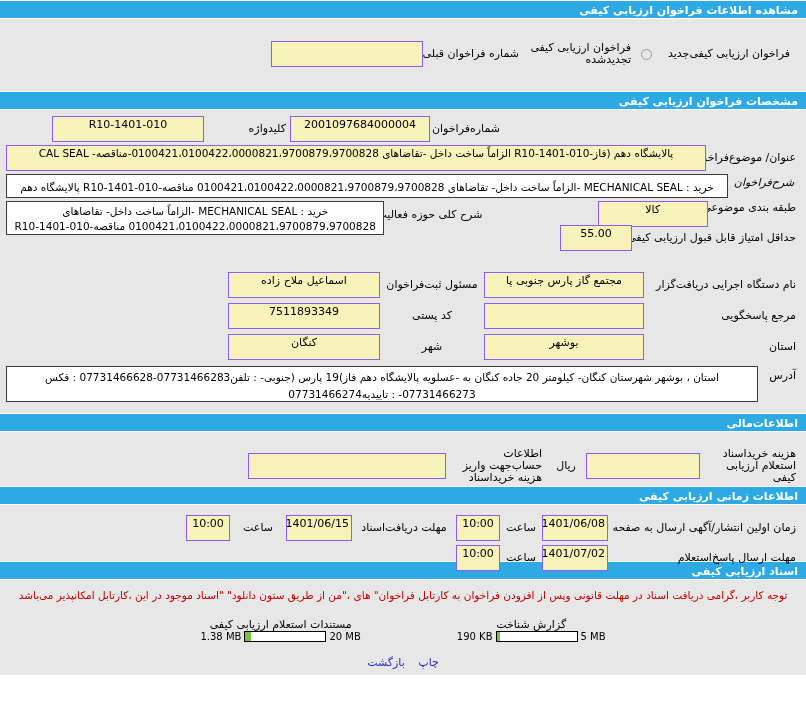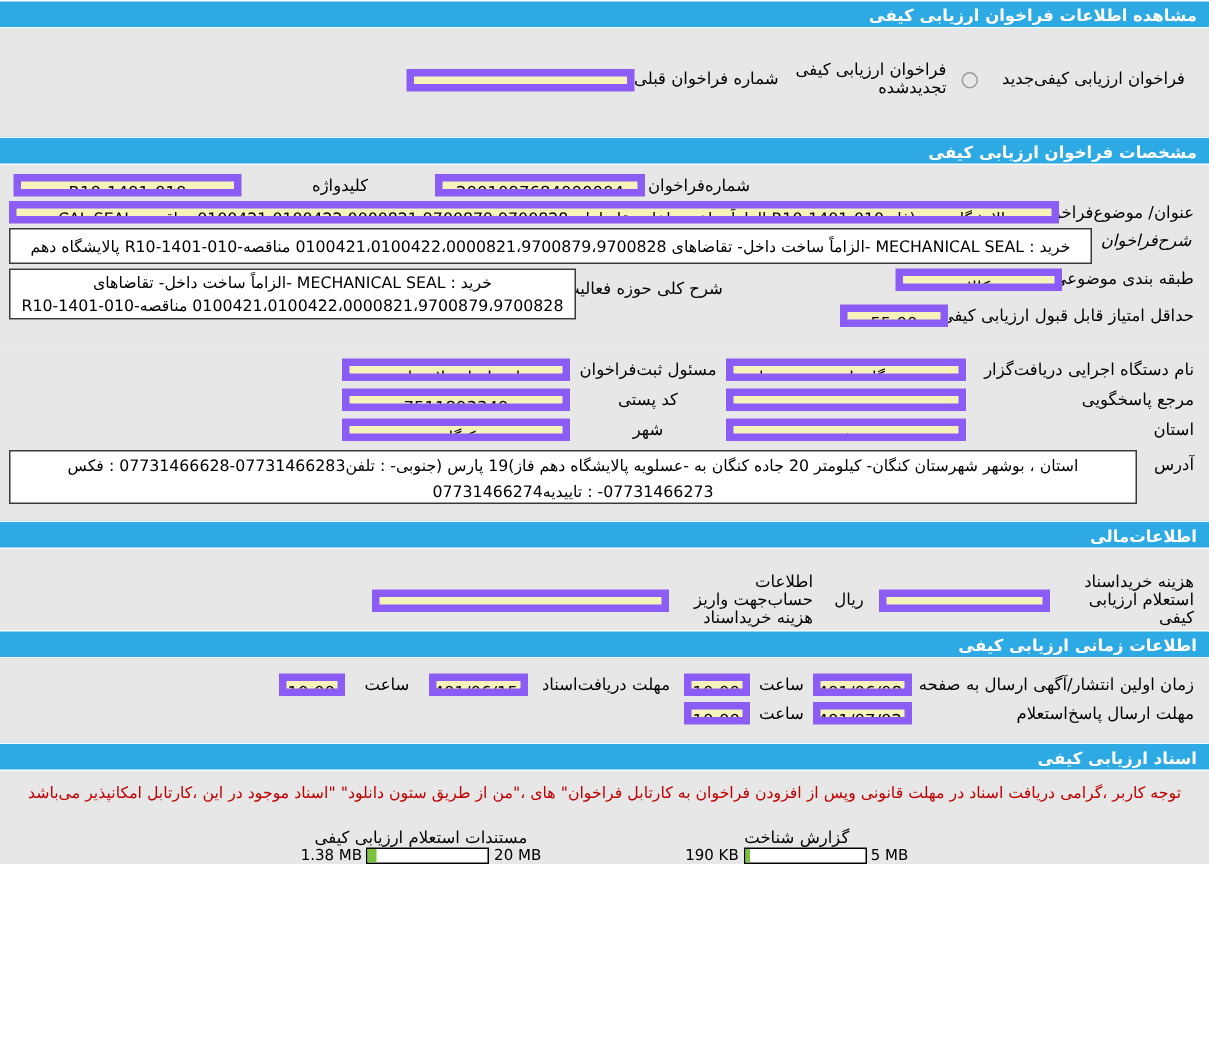--- a/index.html
+++ b/index.html
@@ -58,22 +58,22 @@
     padding: 0 4px;
     white-space: nowrap;
     line-height: 12px;
   }
   .lbl.two-line {
     line-height: 12px;
     white-space: normal;
   }
   .fld {
     background: #f5f2ba;
-    border: 5px solid #8b5cf6;
-    height: 15px;
+    border: 1px solid #8b5cf6;
+    height: 26px;
     line-height: 15px;
     font-size: 11px;
     text-align: center;
     box-sizing: border-box;
     overflow: hidden;
     white-space: nowrap;
     padding: 0 2px;
     color: #000;
   }
   .fld.wide  { width: 152px; }
@@ -179,21 +179,21 @@
 
   <div class="section-bar">
     <span>مشخصات فراخوان ارزیابی کیفی</span>
   </div>
   <div class="panel" style="padding-top:4px; padding-bottom:4px;">
 
     <div class="row" style="margin-top:2px;">
       <div class="lbl" style="width:286px; text-align:left; padding-left:6px;"></div>
       <div class="lbl" style="width:66px; text-align:left;">شماره‌فراخوان</div>
       <div class="fld" style="width:140px;">2001097684000004</div>
-      <div class="lbl" style="width:78px; text-align:left;margin-left:43px;">کلیدواژه</div>
+      <div class="lbl" style="width:78px; text-align:right;">کلیدواژه</div>
       <div class="fld" style="width:152px;">R10-1401-010</div>
     </div>
 
     <div class="row" style="margin-top:3px;">
       <div class="lbl" style="width:86px; text-align:right; padding-right:4px;">عنوان/ موضوع‌فراخوان</div>
       <div class="fld" style="width:700px; text-align:center; font-size:10.5px;">پالایشگاه دهم (فاز-010-1401-R10 الزاماً ساخت داخل -تقاضاهای 0100421،0100422،0000821،9700879،9700828-مناقصه- CAL SEAL</div>
     </div>
 
     <div class="row" style="margin-top:3px; align-items:flex-start;">
       <div class="lbl" style="width:64px; text-align:center; padding-right:4px; padding-top:3px;font-style:italic;">شرح‌فراخوان</div>
@@ -306,15 +306,19 @@
         <div class="meter-wrap">
           <span class="meter-text">1.38 MB</span>
           <span class="meter">
             <i style="width:7%"></i>
           </span>
           <span class="meter-text">20 MB</span>
         </div>
       </div>
     </div>
 
+    <div class="footer-links">
+      <a href="#">چاپ</a>
+      <a href="#">بازگشت</a>
+    </div>
   </div>
 
 </div>
 
 </body></html>

